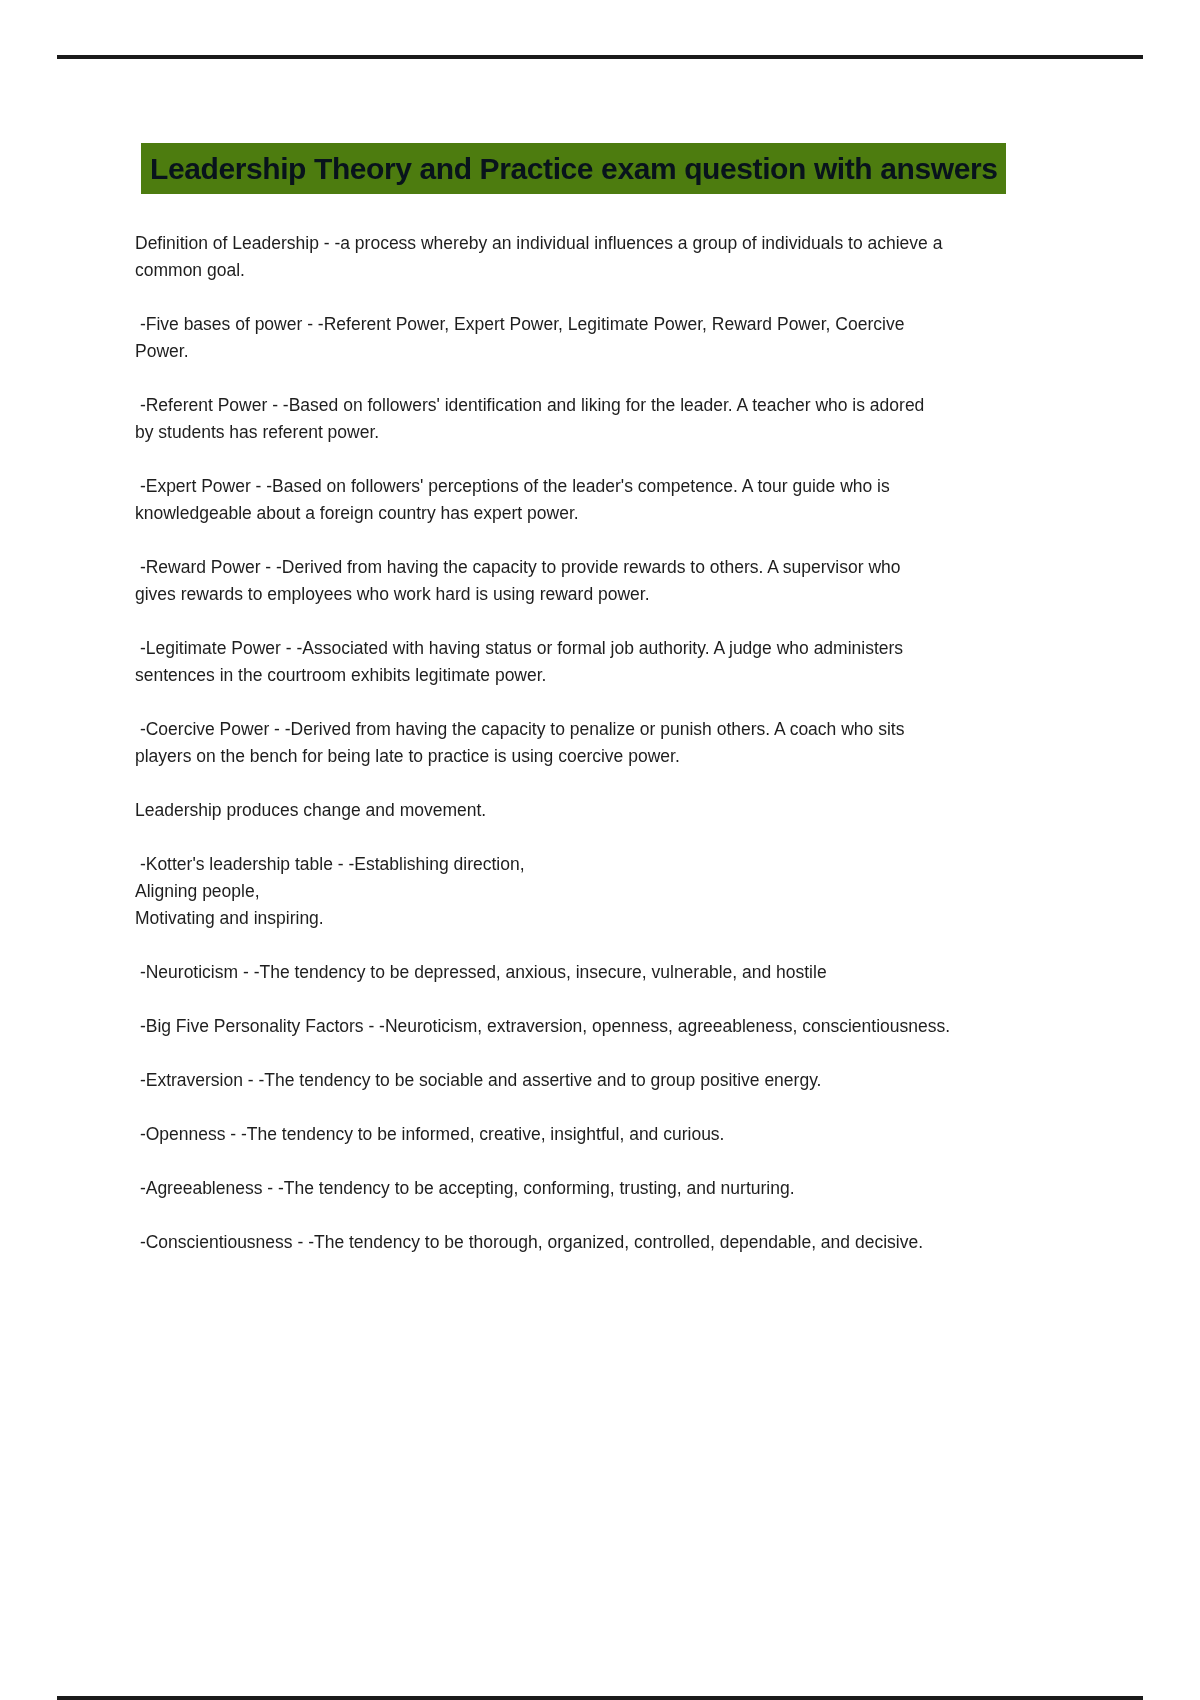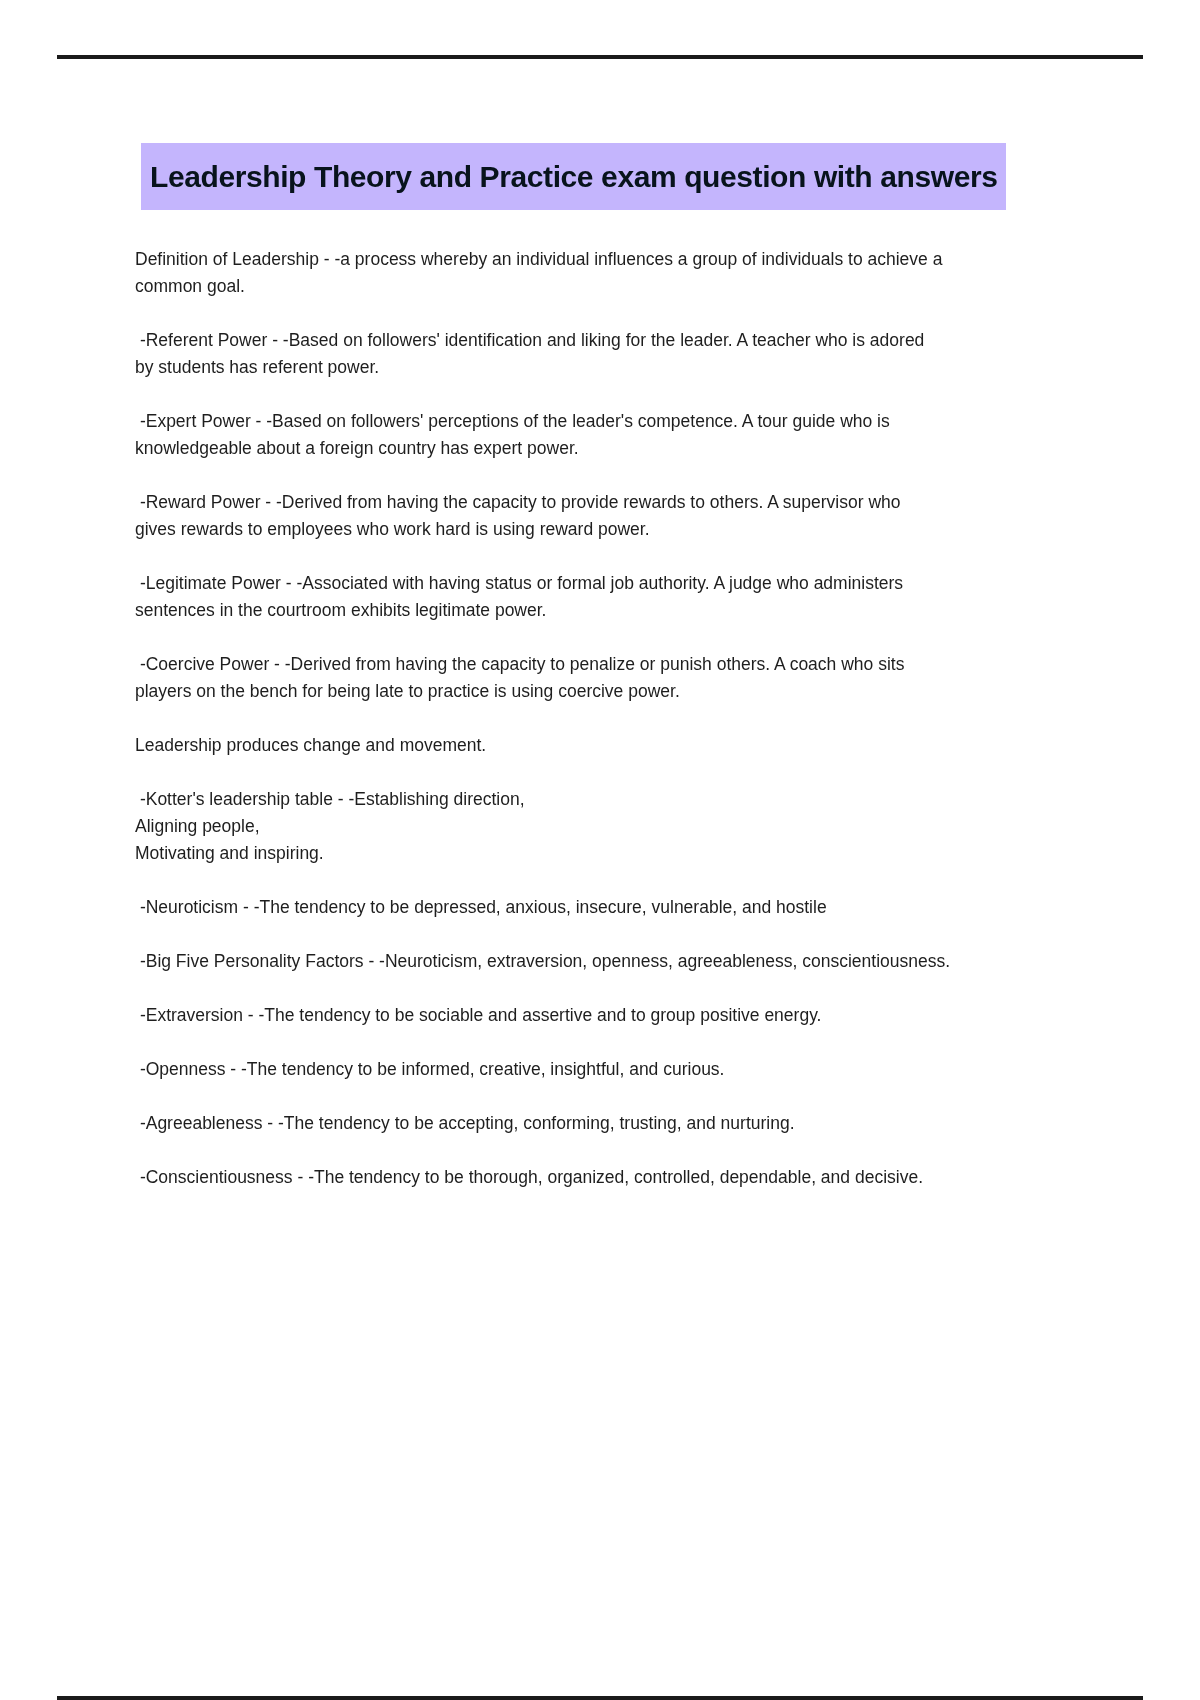--- a/index.html
+++ b/index.html
@@ -32,24 +32,24 @@
   }
   h1.doc-title {
     margin: 143px 0 36px 6px;
     font-size: 30px;
     line-height: 43px;
     font-weight: bold;
     letter-spacing: -0.4px;
     color: #08131c;
   }
   h1.doc-title .hl {
-    background: #c4b5fd;
+    background: #4d7c0f;
     display: inline-block;
     line-height: 43px;
-    padding: 12px 9px;
+    padding: 4px 9px;
   }
   p.doc-para {
     margin: 0 0 27px 0;
     font-size: 17.5px;
     line-height: 27px;
     color: #1e1e1e;
     white-space: pre-wrap;
     letter-spacing: 0;
   }
 </style>
@@ -60,20 +60,22 @@
 
   <div class="rule rule-top"></div>
 
   <div class="content">
     <h1 class="doc-title">
       <span class="hl">Leadership Theory and Practice exam question with answers</span>
     </h1>
 
     <p class="doc-para">Definition of Leadership - -a process whereby an individual influences a group of individuals to achieve a
 common goal.</p>
+    <p class="doc-para"> -Five bases of power - -Referent Power, Expert Power, Legitimate Power, Reward Power, Coercive
+Power.</p>
     <p class="doc-para"> -Referent Power - -Based on followers' identification and liking for the leader. A teacher who is adored
 by students has referent power.</p>
     <p class="doc-para"> -Expert Power - -Based on followers' perceptions of the leader's competence. A tour guide who is
 knowledgeable about a foreign country has expert power.</p>
     <p class="doc-para"> -Reward Power - -Derived from having the capacity to provide rewards to others. A supervisor who
 gives rewards to employees who work hard is using reward power.</p>
     <p class="doc-para"> -Legitimate Power - -Associated with having status or formal job authority. A judge who administers
 sentences in the courtroom exhibits legitimate power.</p>
     <p class="doc-para"> -Coercive Power - -Derived from having the capacity to penalize or punish others. A coach who sits
 players on the bench for being late to practice is using coercive power.</p>

